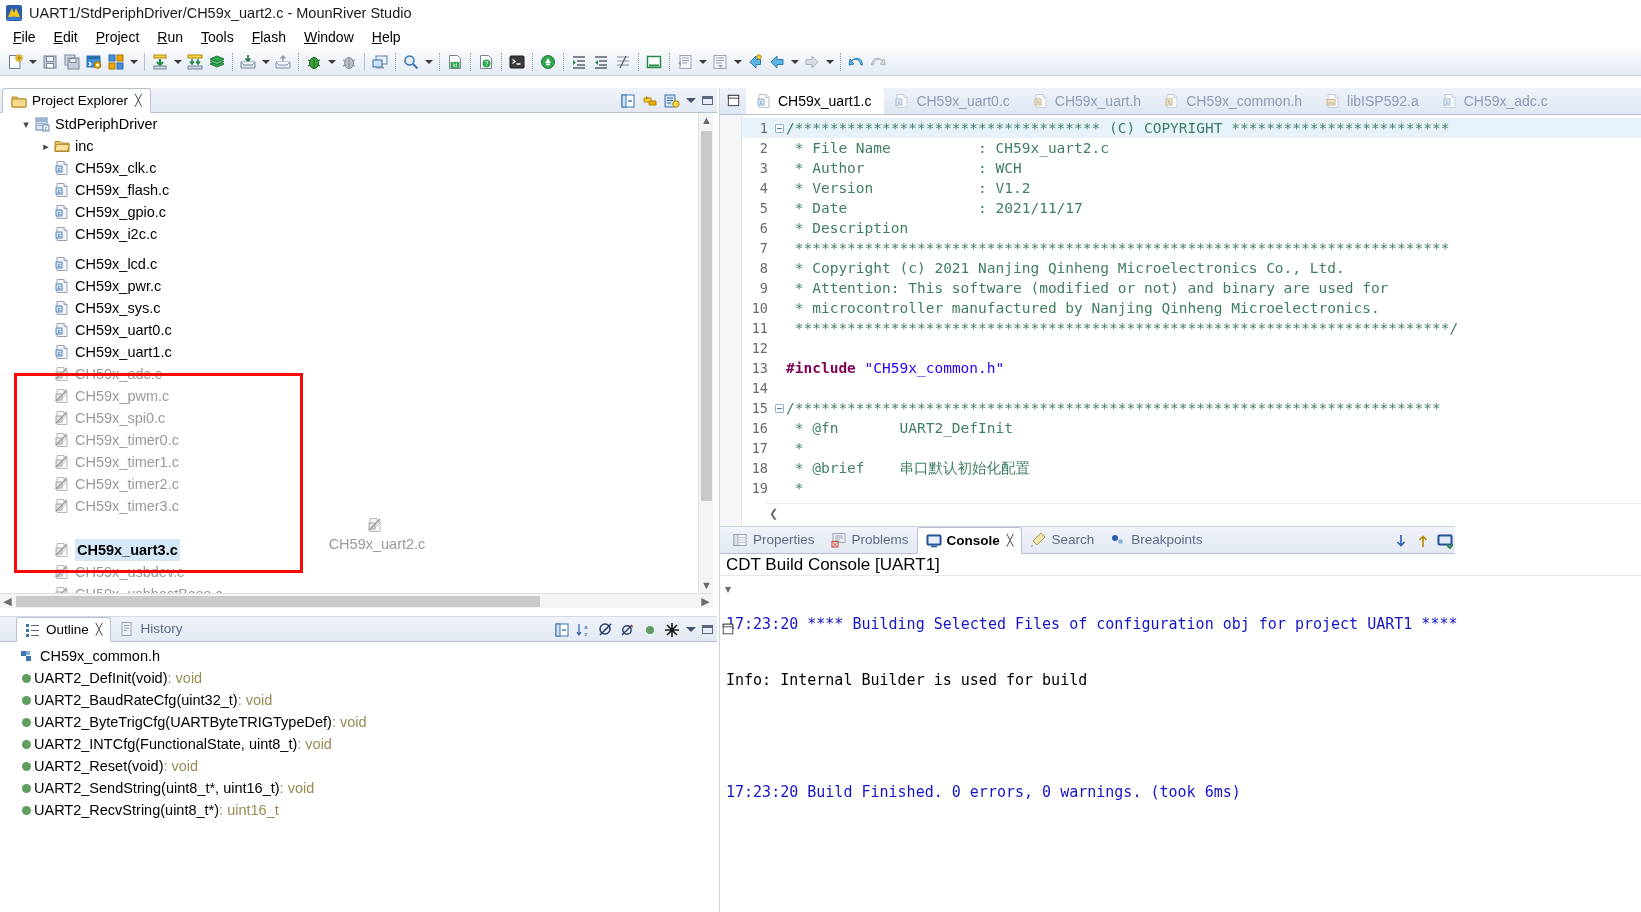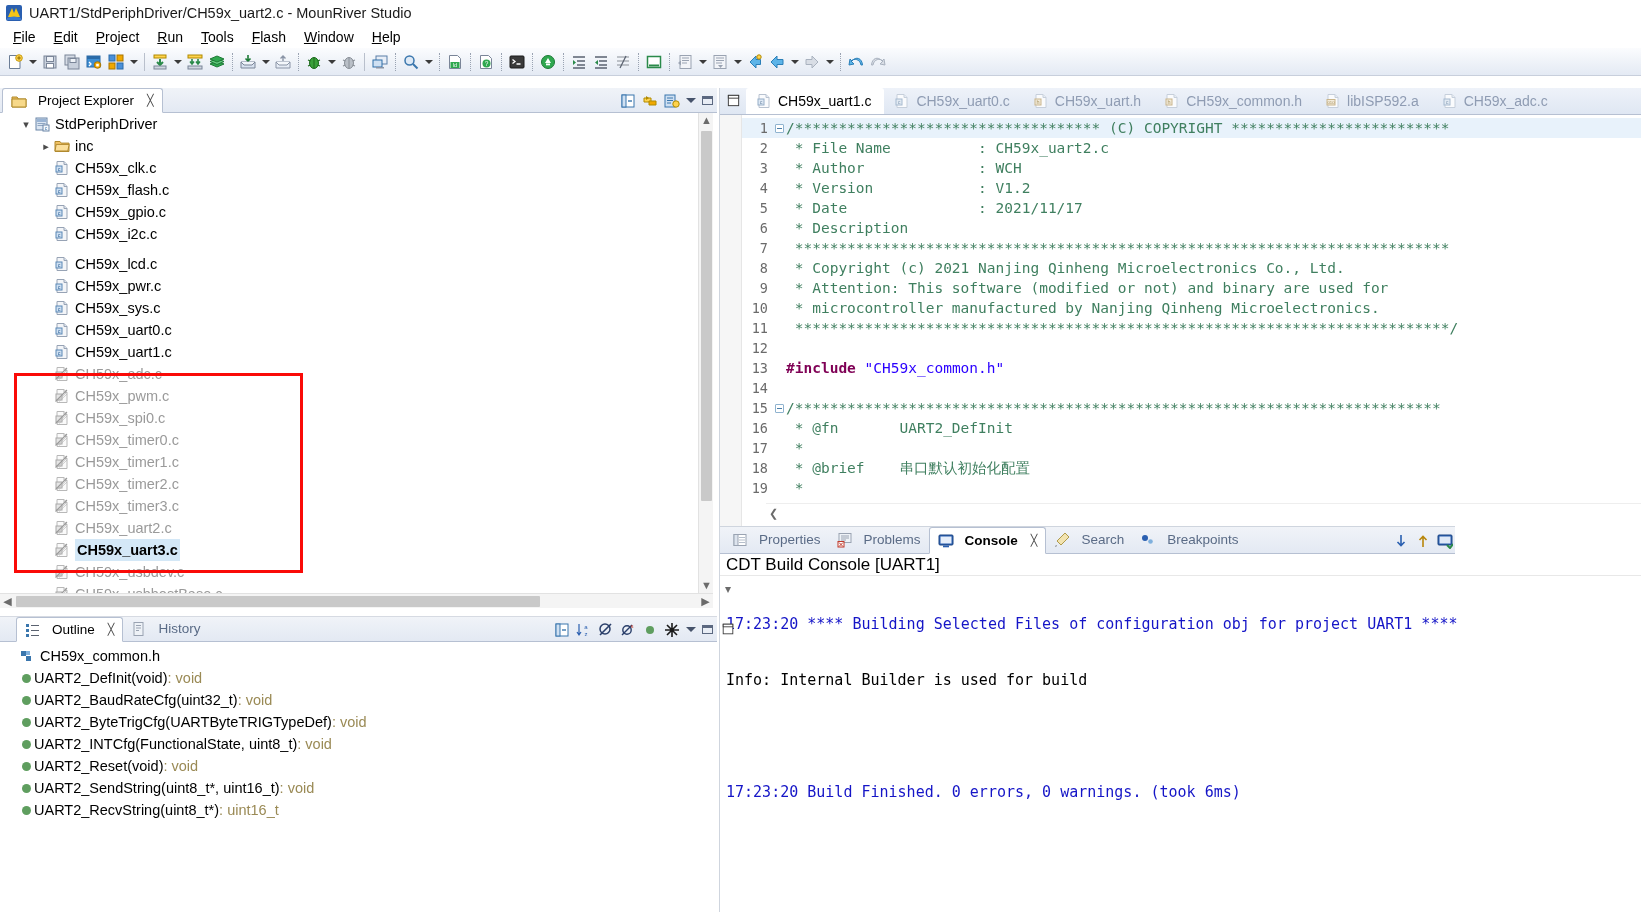--- a/index.html
+++ b/index.html
@@ -73,21 +73,21 @@
 
   
   .view { position: absolute; background: #ffffff; }
   .view-tabbar {
     height: 25px; position: relative;
     background: linear-gradient(to bottom,#f0f3f8,#e3e9f3);
     border-bottom: 1px solid #b6c0d2;
     display: flex; align-items: flex-end;
   }
   .vtab {
-    height: 25px; display: flex; align-items: center; gap: 11px;
+    height: 25px; display: flex; align-items: center; gap: 5px;
     padding: 0 8px; font-size: 13.5px; color: #5a6b86;
   }
   .vtab.active {
     background: #ffffff; color: #000;
     border-top: 1px solid #b6c0d2;
     border-left: 1px solid #b6c0d2;
     border-right: 1px solid #b6c0d2;
     border-bottom: 1px solid #ffffff;
     border-radius: 3px 3px 0 0;
     margin-bottom: -1px;
@@ -734,21 +734,21 @@
             <svg class="ic" viewBox="0 0 16 16">
                 <path d="M3 1.5h7l3 3v10H3z" fill="#fafafa" stroke="#b8b8b8"></path>
                 <path d="M10 1.5v3h3" fill="#eee" stroke="#b8b8b8"></path>
                 <rect x="2" y="6" width="6" height="6" fill="#e5e5e5" stroke="#a8a8a8"></rect>
                 <path d="M1.5 13.5L13 2" stroke="#9a9a9a" stroke-width="1.1"></path>
                 <path d="M3 13.5L13 4M5 13.5L13 6" stroke="#b5b5b5" stroke-width="0.7"></path>
               </svg>
           </span>
           <span class="tlbl">CH59x_timer3.c</span>
         </div>
-        <div class="tnode excluded" style="padding-left:54px;">
+        <div class="tnode excluded" style="padding-left:54px;flex-direction:column;">
           <span class="tico">
             <svg class="ic" viewBox="0 0 16 16">
                 <path d="M3 1.5h7l3 3v10H3z" fill="#fafafa" stroke="#b8b8b8"></path>
                 <path d="M10 1.5v3h3" fill="#eee" stroke="#b8b8b8"></path>
                 <rect x="2" y="6" width="6" height="6" fill="#e5e5e5" stroke="#a8a8a8"></rect>
                 <path d="M1.5 13.5L13 2" stroke="#9a9a9a" stroke-width="1.1"></path>
                 <path d="M3 13.5L13 4M5 13.5L13 6" stroke="#b5b5b5" stroke-width="0.7"></path>
               </svg>
           </span>
           <span class="tlbl">CH59x_uart2.c</span>

